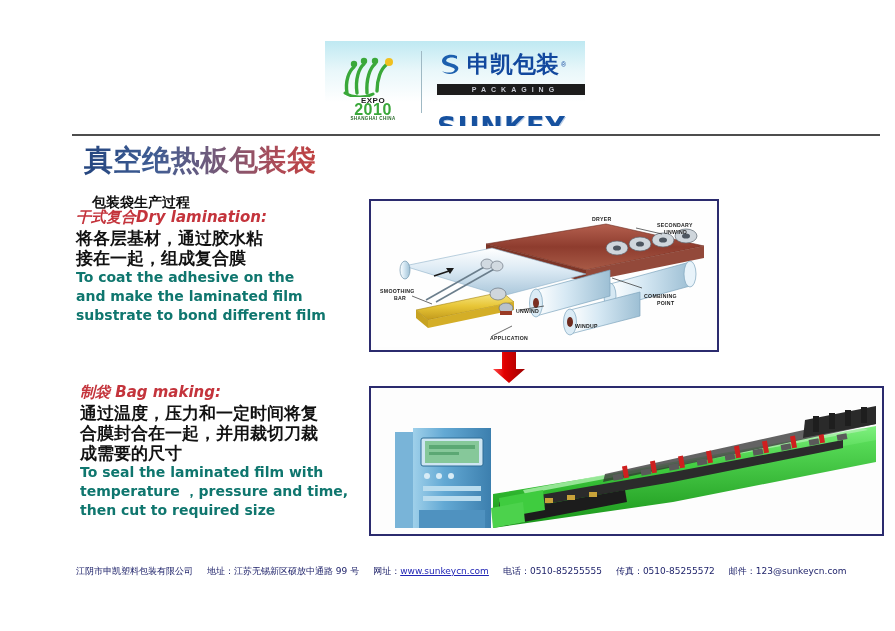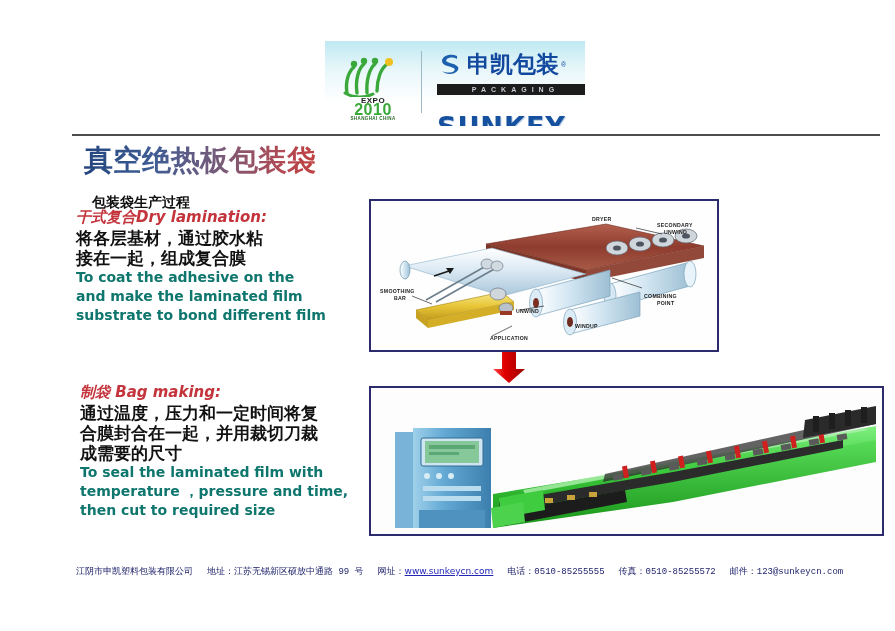--- a/index.html
+++ b/index.html
@@ -120,21 +120,21 @@
   .arrow{
     position:absolute;left:492px;top:352px;width:34px;height:32px;
   }
 
   
   .footer{
     position:absolute;left:76px;top:565px;width:800px;
     font-family:"DejaVu Sans", sans-serif;
     font-size:9px;color:#20246b;line-height:12px;white-space:nowrap;
   }
-  .footer .lbl{color:#20246b;font-family:Liberation Mono, monospace;}
+  .footer .lbl{color:#20246b;}
   .footer .lnk{
     color:#2226b5;text-decoration:underline;
   }
   .footer .seg{margin-right:14px;}
 </style>
 </head>
 <body>
 
 <div class="page">
 

